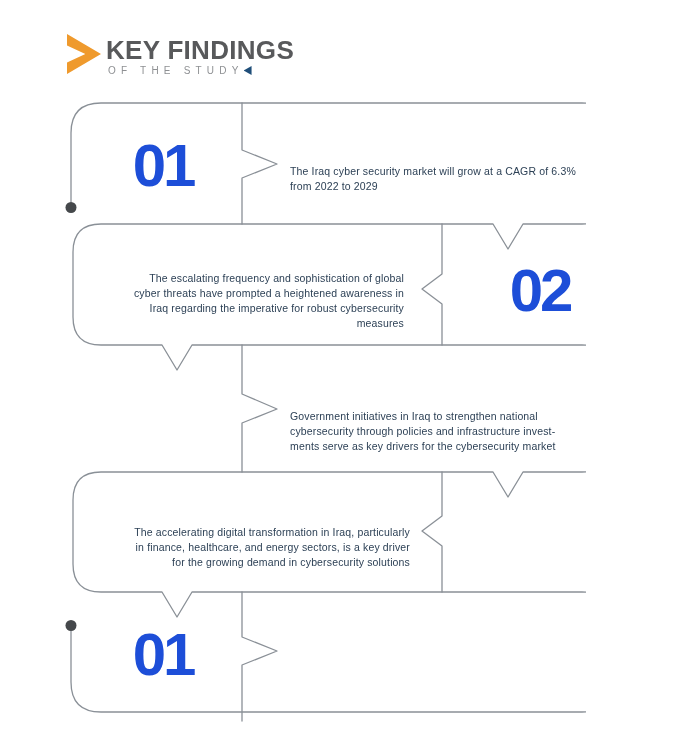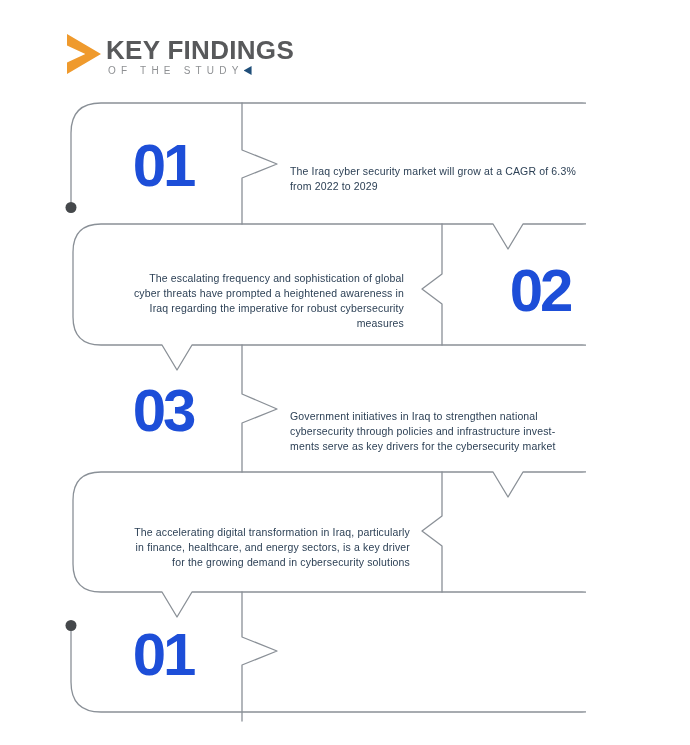--- a/index.html
+++ b/index.html
@@ -87,21 +87,20 @@
   <div class="big-num n1">01</div>
   <div class="finding-text t1">The Iraq cyber security market will grow at a CAGR of 6.3%
 from 2022 to 2029</div>
 
   <div class="big-num n2">02</div>
   <div class="finding-text t2 ta-r">The escalating frequency and sophistication of global
 cyber threats have prompted a heightened awareness in
 Iraq regarding the imperative for robust cybersecurity
 measures</div>
 
-  <div class="big-num n3">03</div>
   <div class="finding-text t3">Government initiatives in Iraq to strengthen national
 cybersecurity through policies and infrastructure invest-
 ments serve as key drivers for the cybersecurity market</div>
 
   <div class="finding-text t4 ta-r">The accelerating digital transformation in Iraq, particularly
 in finance, healthcare, and energy sectors, is a key driver
 for the growing demand in cybersecurity solutions</div>
 
   <div class="big-num n5">01</div>
 

